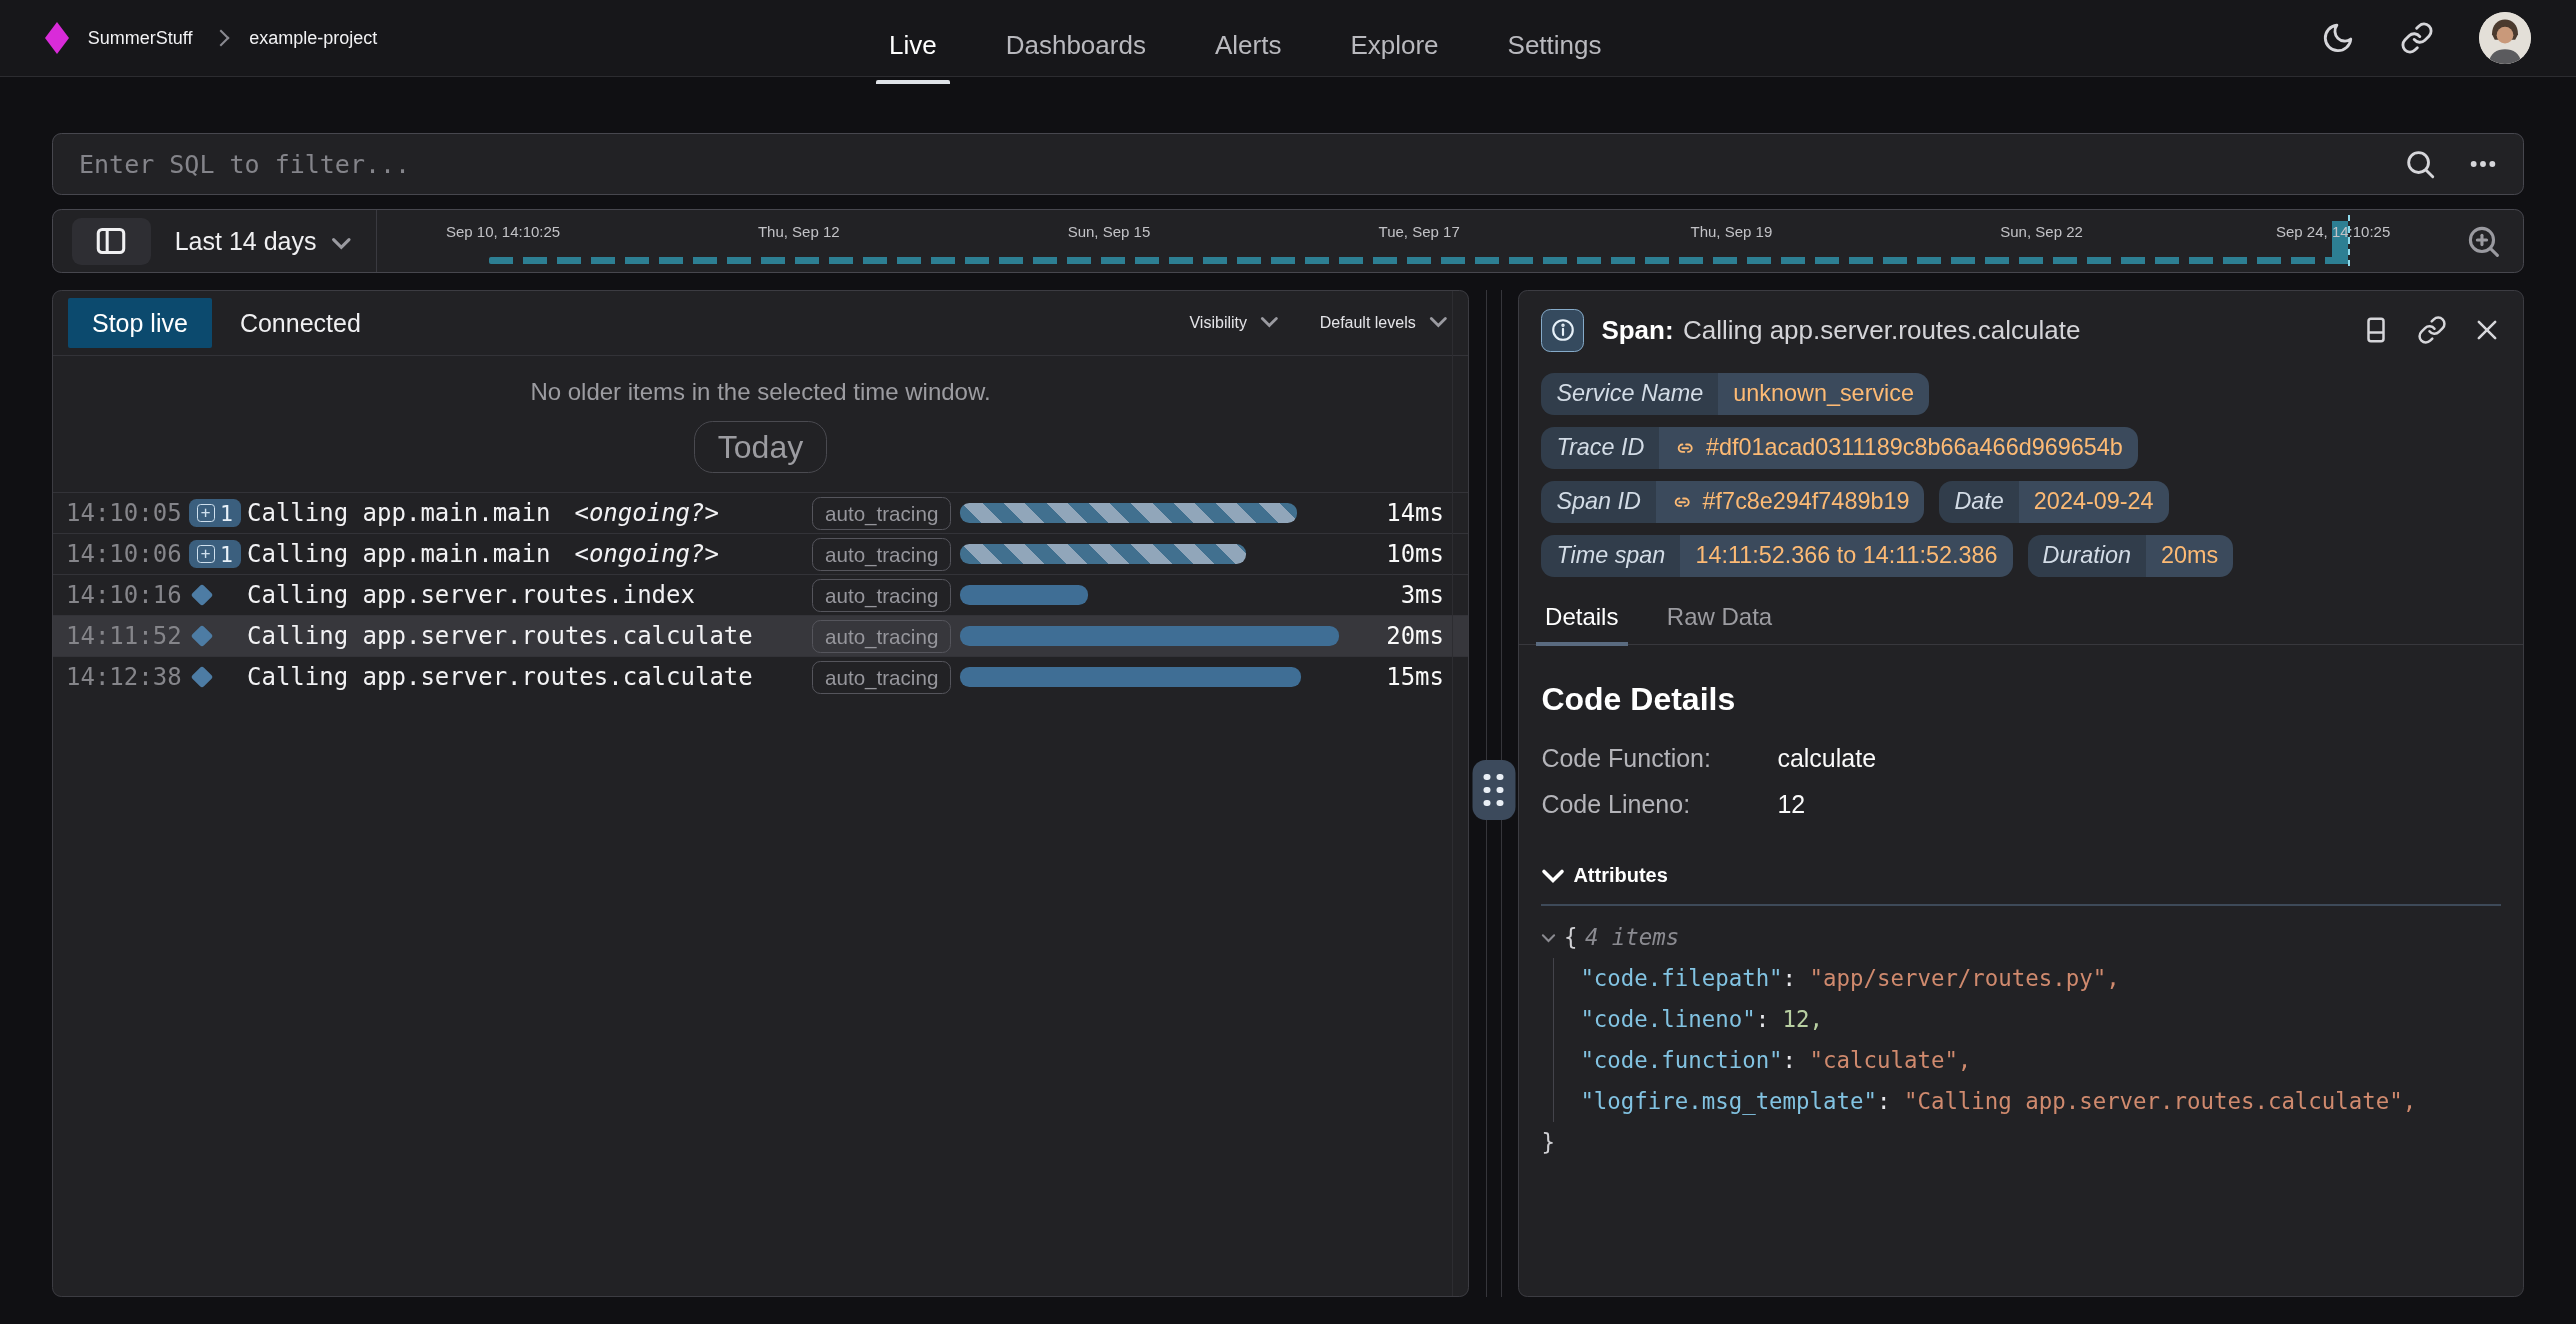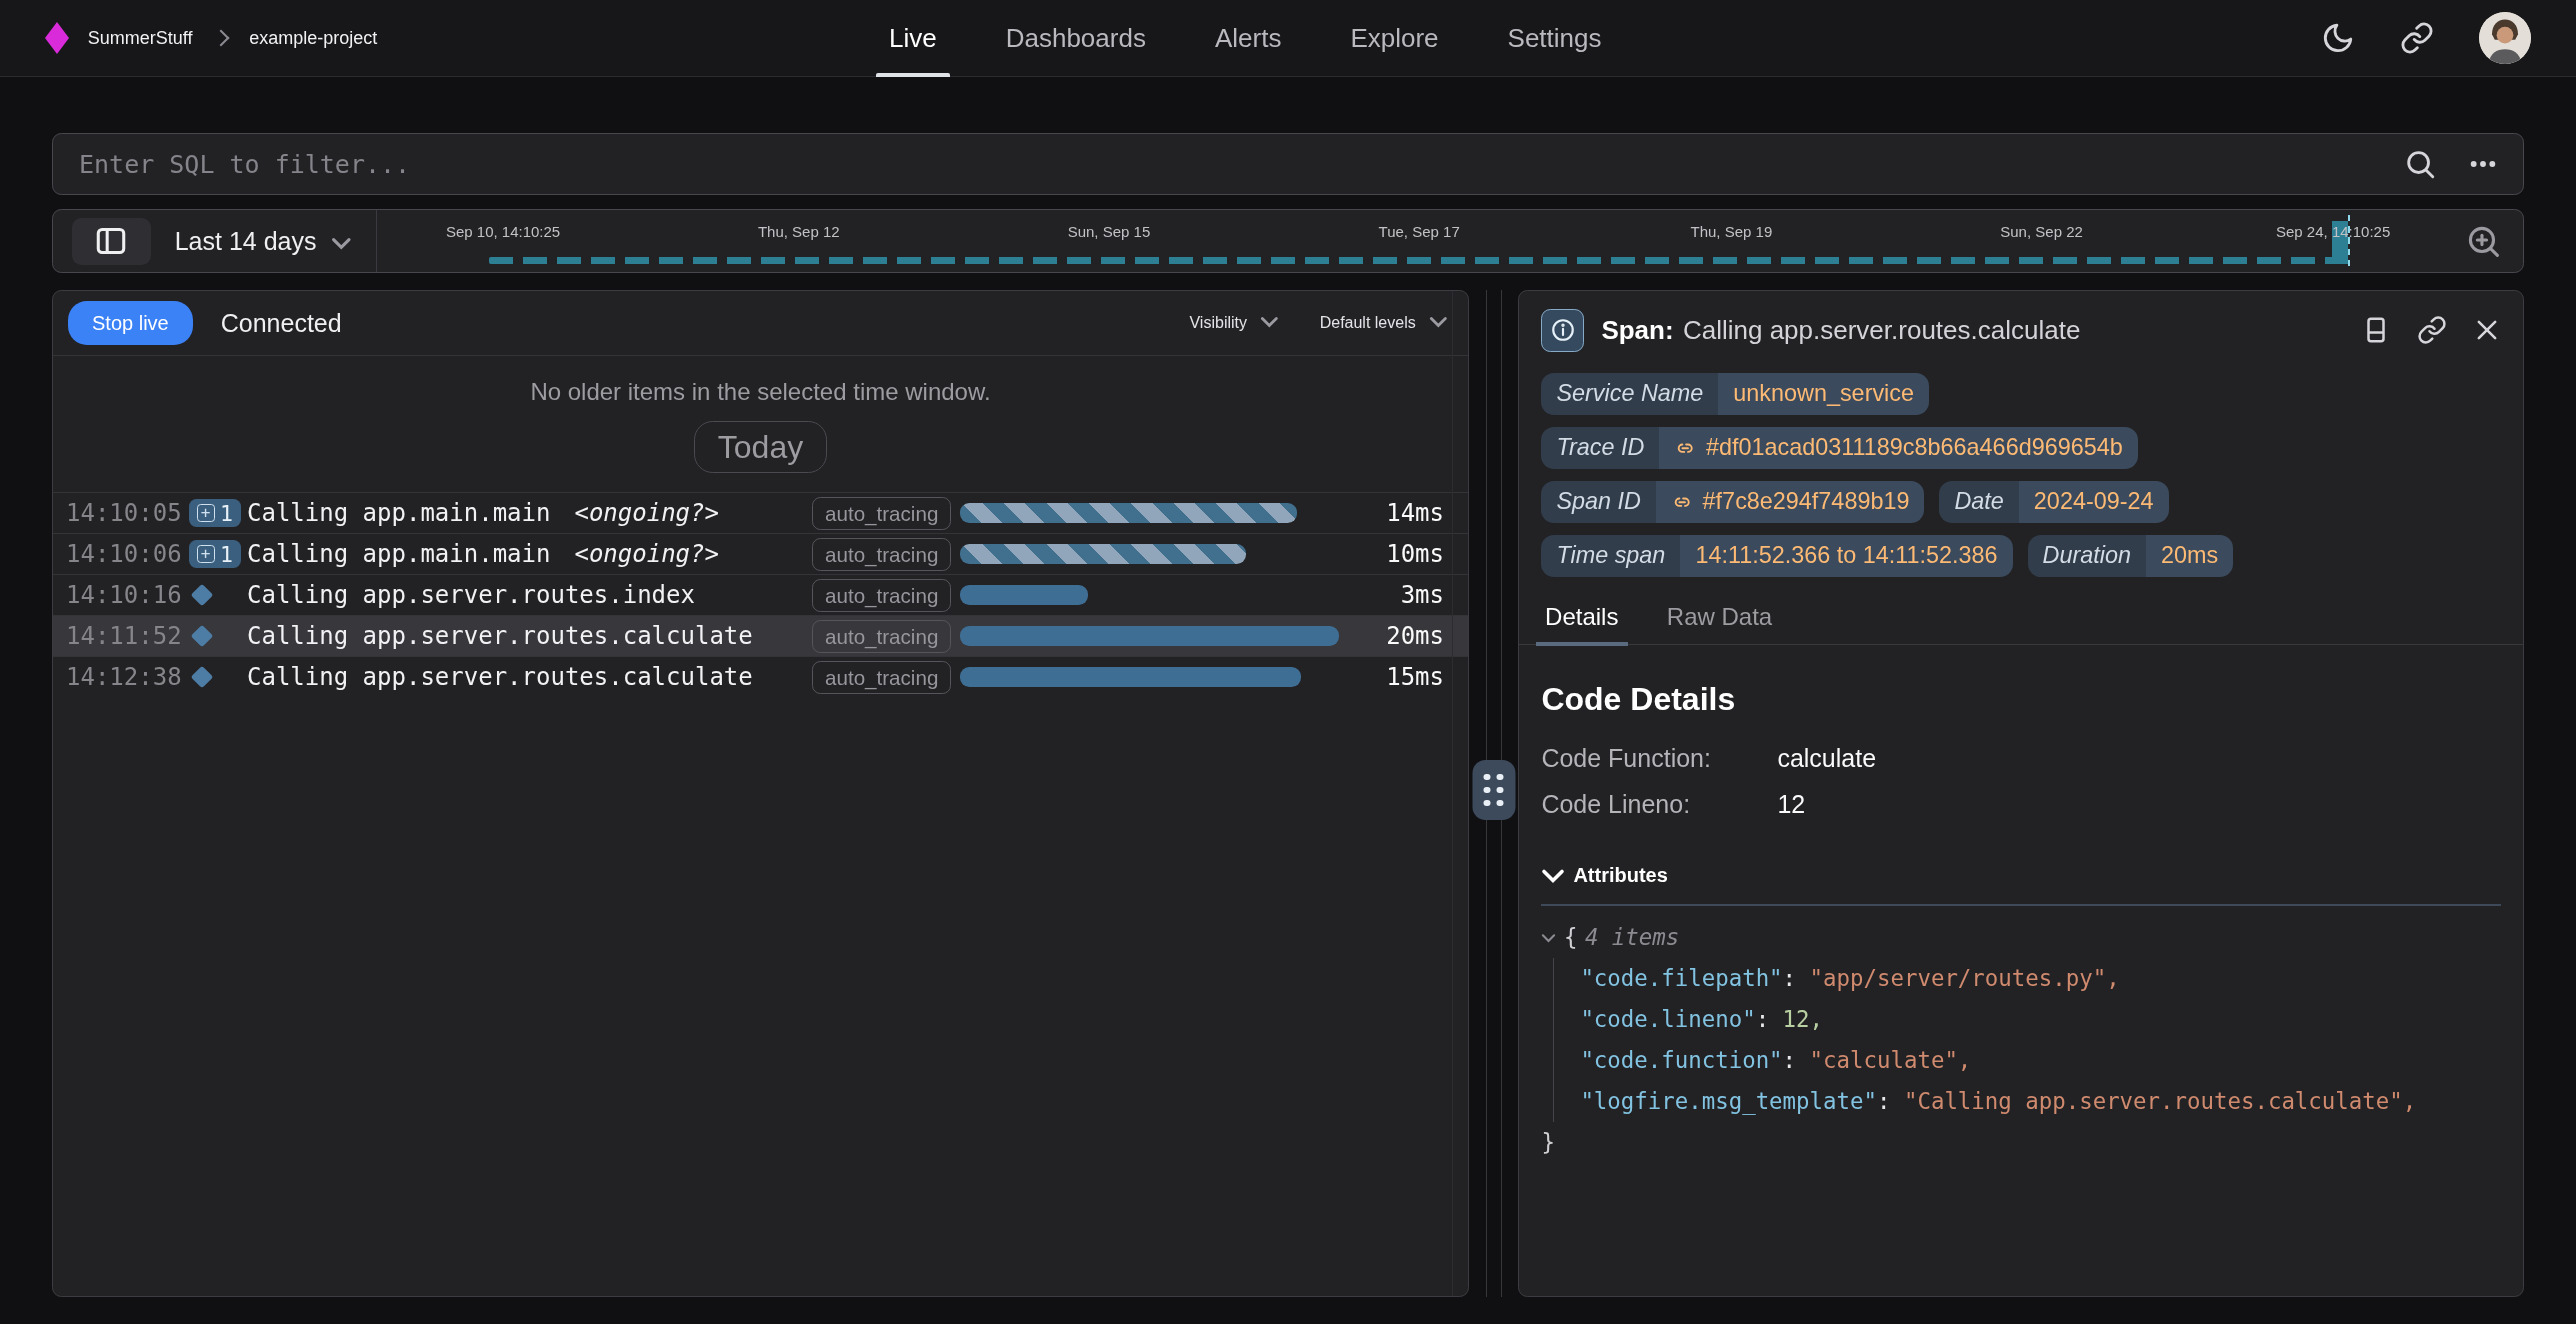--- a/index.html
+++ b/index.html
@@ -14,21 +14,21 @@
     position:absolute; top:0; left:0; right:0; height:77px;
     background:#17171a; border-bottom:0.9px solid #2c2c30;
     display:flex; align-items:center; padding:0 45px;
   }
   .brand { display:flex; align-items:center; gap:18.7px; font-size:18px; color:#f2f2f4; }
   .logo-diamond { width:24px; height:32px; background:#d92bd9;
     clip-path:polygon(50% 0,100% 50%,50% 100%,0 50%); }
   .crumb-sep { width:12px; height:12px; border-top:2.8px solid #8a8a90; border-right:2.8px solid #8a8a90;
     transform:rotate(45deg); margin:0 3.7px; }
   .nav-tabs { position:absolute; left:50%; transform:translateX(-56%); top:0; height:90px;
-    display:flex; gap:69px; align-items:flex-start; }
+    display:flex; gap:69px; align-items:center; }
   .nav-tab { font-size:26px; color:#b9b9be; height:77px; display:flex; align-items:center;
     position:relative; cursor:pointer; }
   .nav-tab.active { color:#ffffff; }
   .nav-tab.active::after { content:""; position:absolute; left:-13px; right:-13px; bottom:0;
     height:3.7px; background:#dfe3e8; border-radius:1.9px 1.9px 0 0; }
   .nav-right { margin-left:auto; display:flex; align-items:center; gap:45px; }
   .icon-btn { color:#d6d6da; display:flex; align-items:center; cursor:pointer; }
   .avatar { width:52px; height:52px; border-radius:50%; overflow:hidden; background:#dedad4; }
 
   
@@ -78,21 +78,21 @@
   .grip { position:absolute; left:50%; transform:translateX(-50%); top:470px;
     width:43px; height:60px; background:#3c4a5c; border-radius:13px;
     display:grid; grid-template-columns:repeat(2,6.5px); grid-template-rows:repeat(3,6.5px);
     gap:6.5px; place-content:center; cursor:col-resize; }
   .grip i { background:#e9eff5; border-radius:50%; }
   .detail-panel { flex:1; overflow:hidden; }
 
   
   .live-header { height:65px; border-bottom:1.9px solid #333338; display:flex; align-items:center;
     padding:0 20.6px 0 15px; gap:28px; }
-  .stop-live { background:#3b82f6; color:#fff; font-size:20px; border:none; border-radius:19px;
+  .stop-live { background:#0c4a6e; color:#fff; font-size:25px; border:none; border-radius:2px;
     padding:10.3px 24px; cursor:pointer; }
   .conn { font-size:25px; color:#f0f0f2; }
   .hdr-drops { margin-left:auto; display:flex; gap:41px; }
   .drop { display:flex; align-items:center; gap:13px; font-size:16px; color:#e4e4e8; cursor:pointer; }
   .drop .chev { color:#9a9aa0; }
   .notice { text-align:center; padding-top:22.4px; }
   .notice-text { font-size:24px; color:#9c9ca1; }
   .today-btn { display:inline-block; margin-top:15px; border:1.9px solid #4a4a50; border-radius:18.7px;
     padding:6.5px 22.4px; font-size:32px; color:#9c9ca1; background:transparent; cursor:pointer; }
   .rows { margin-top:18.7px; }

